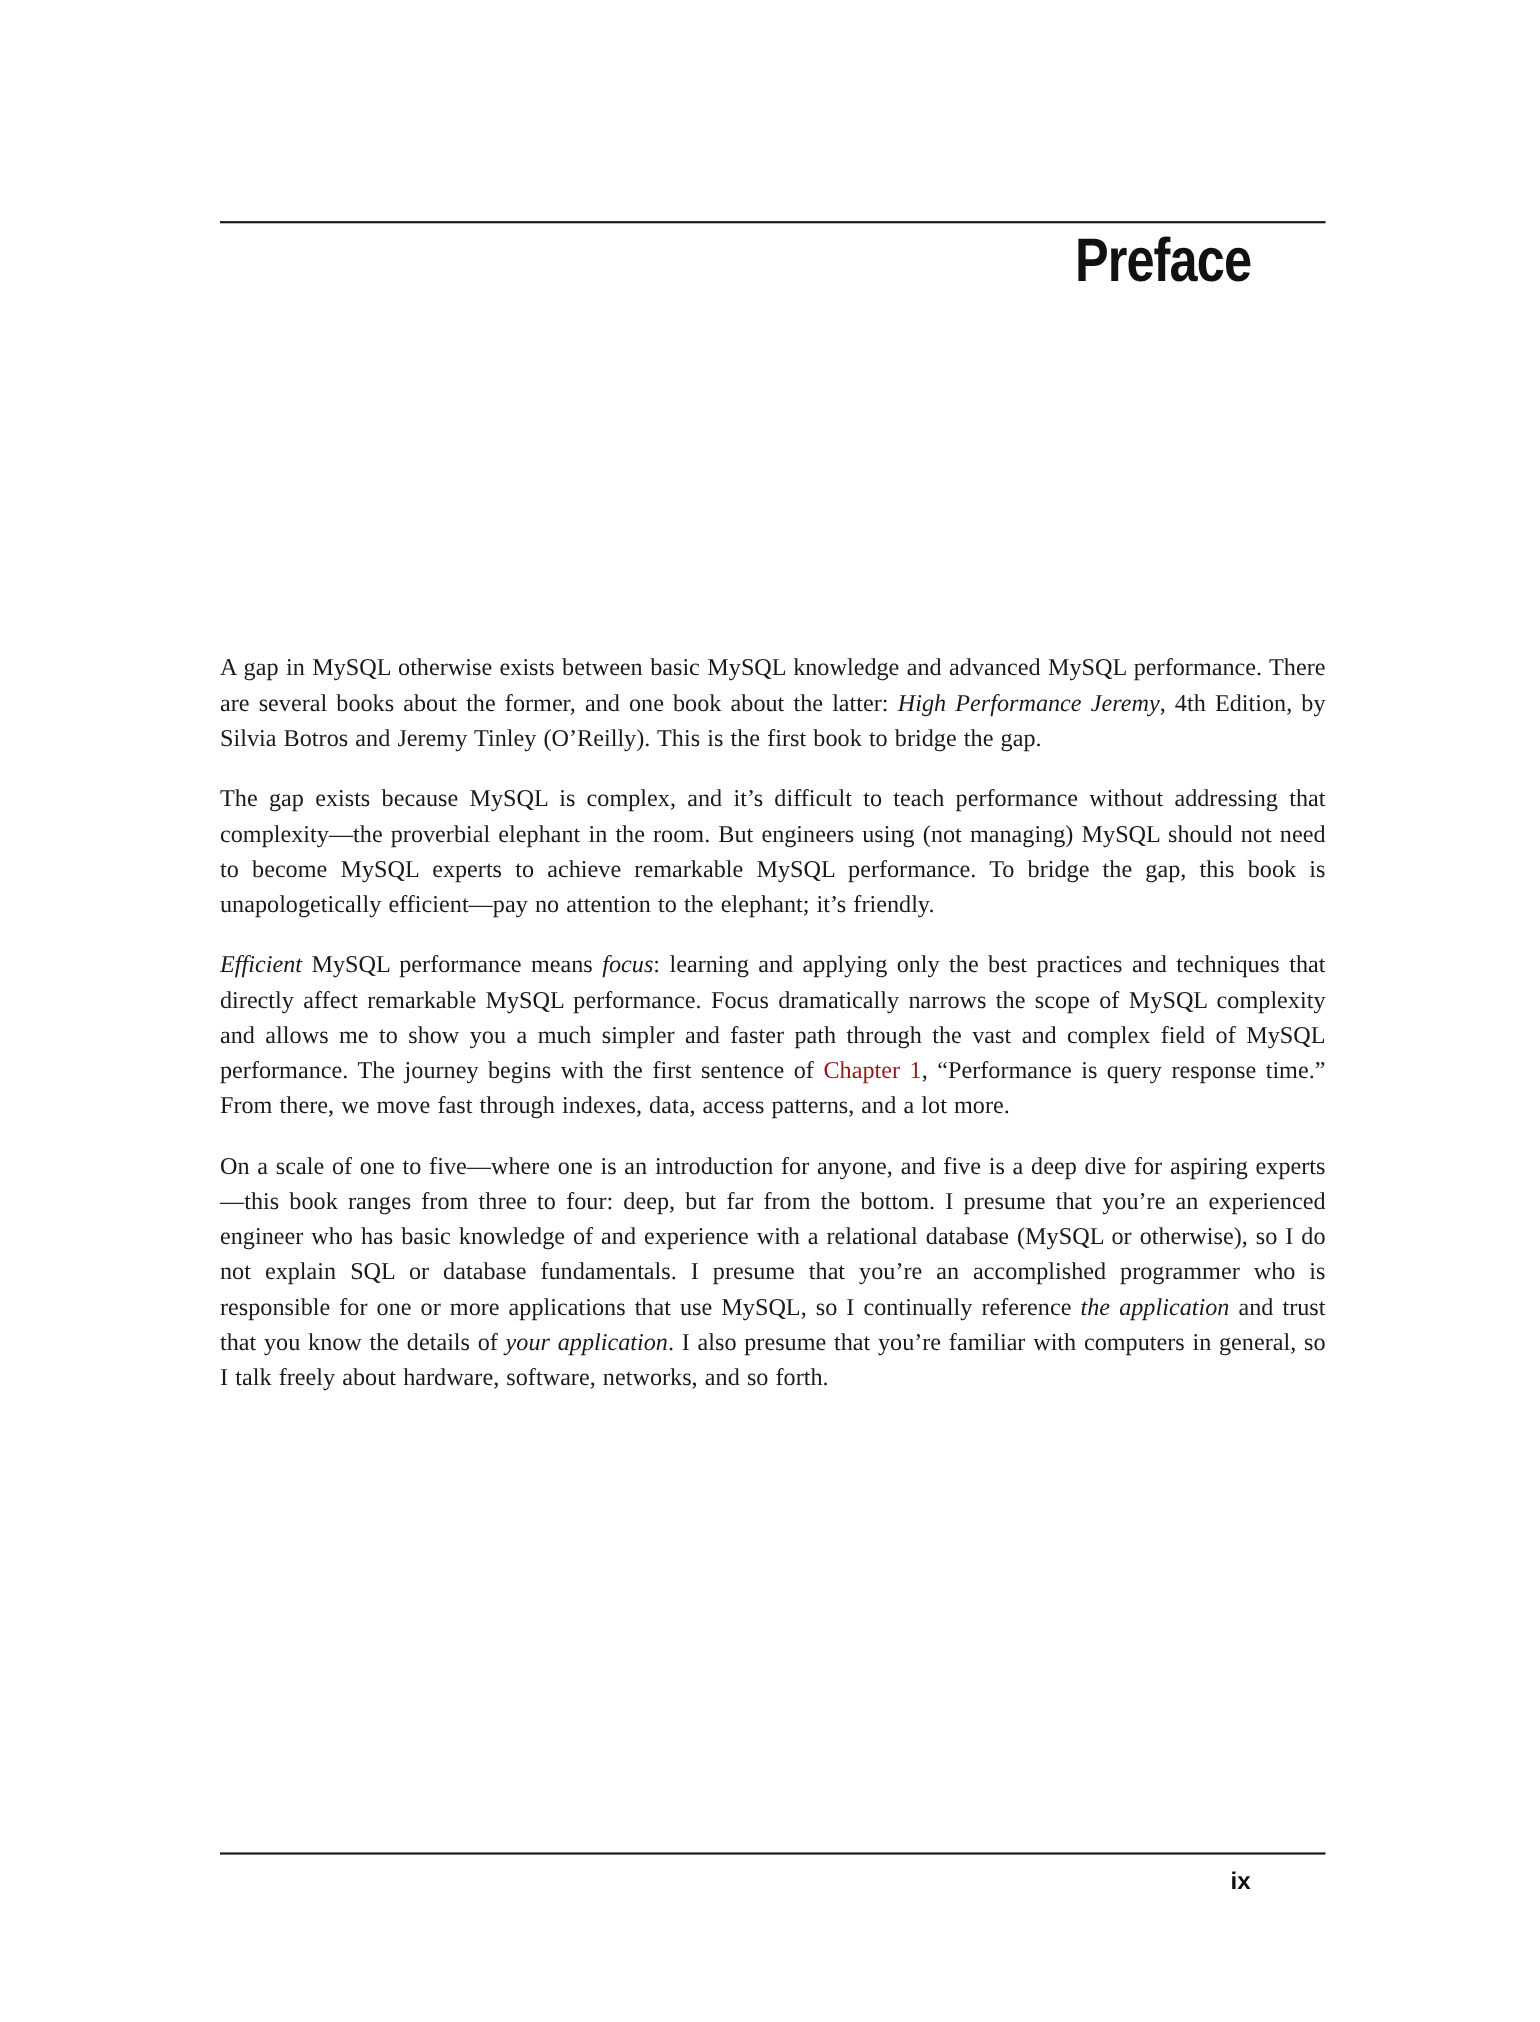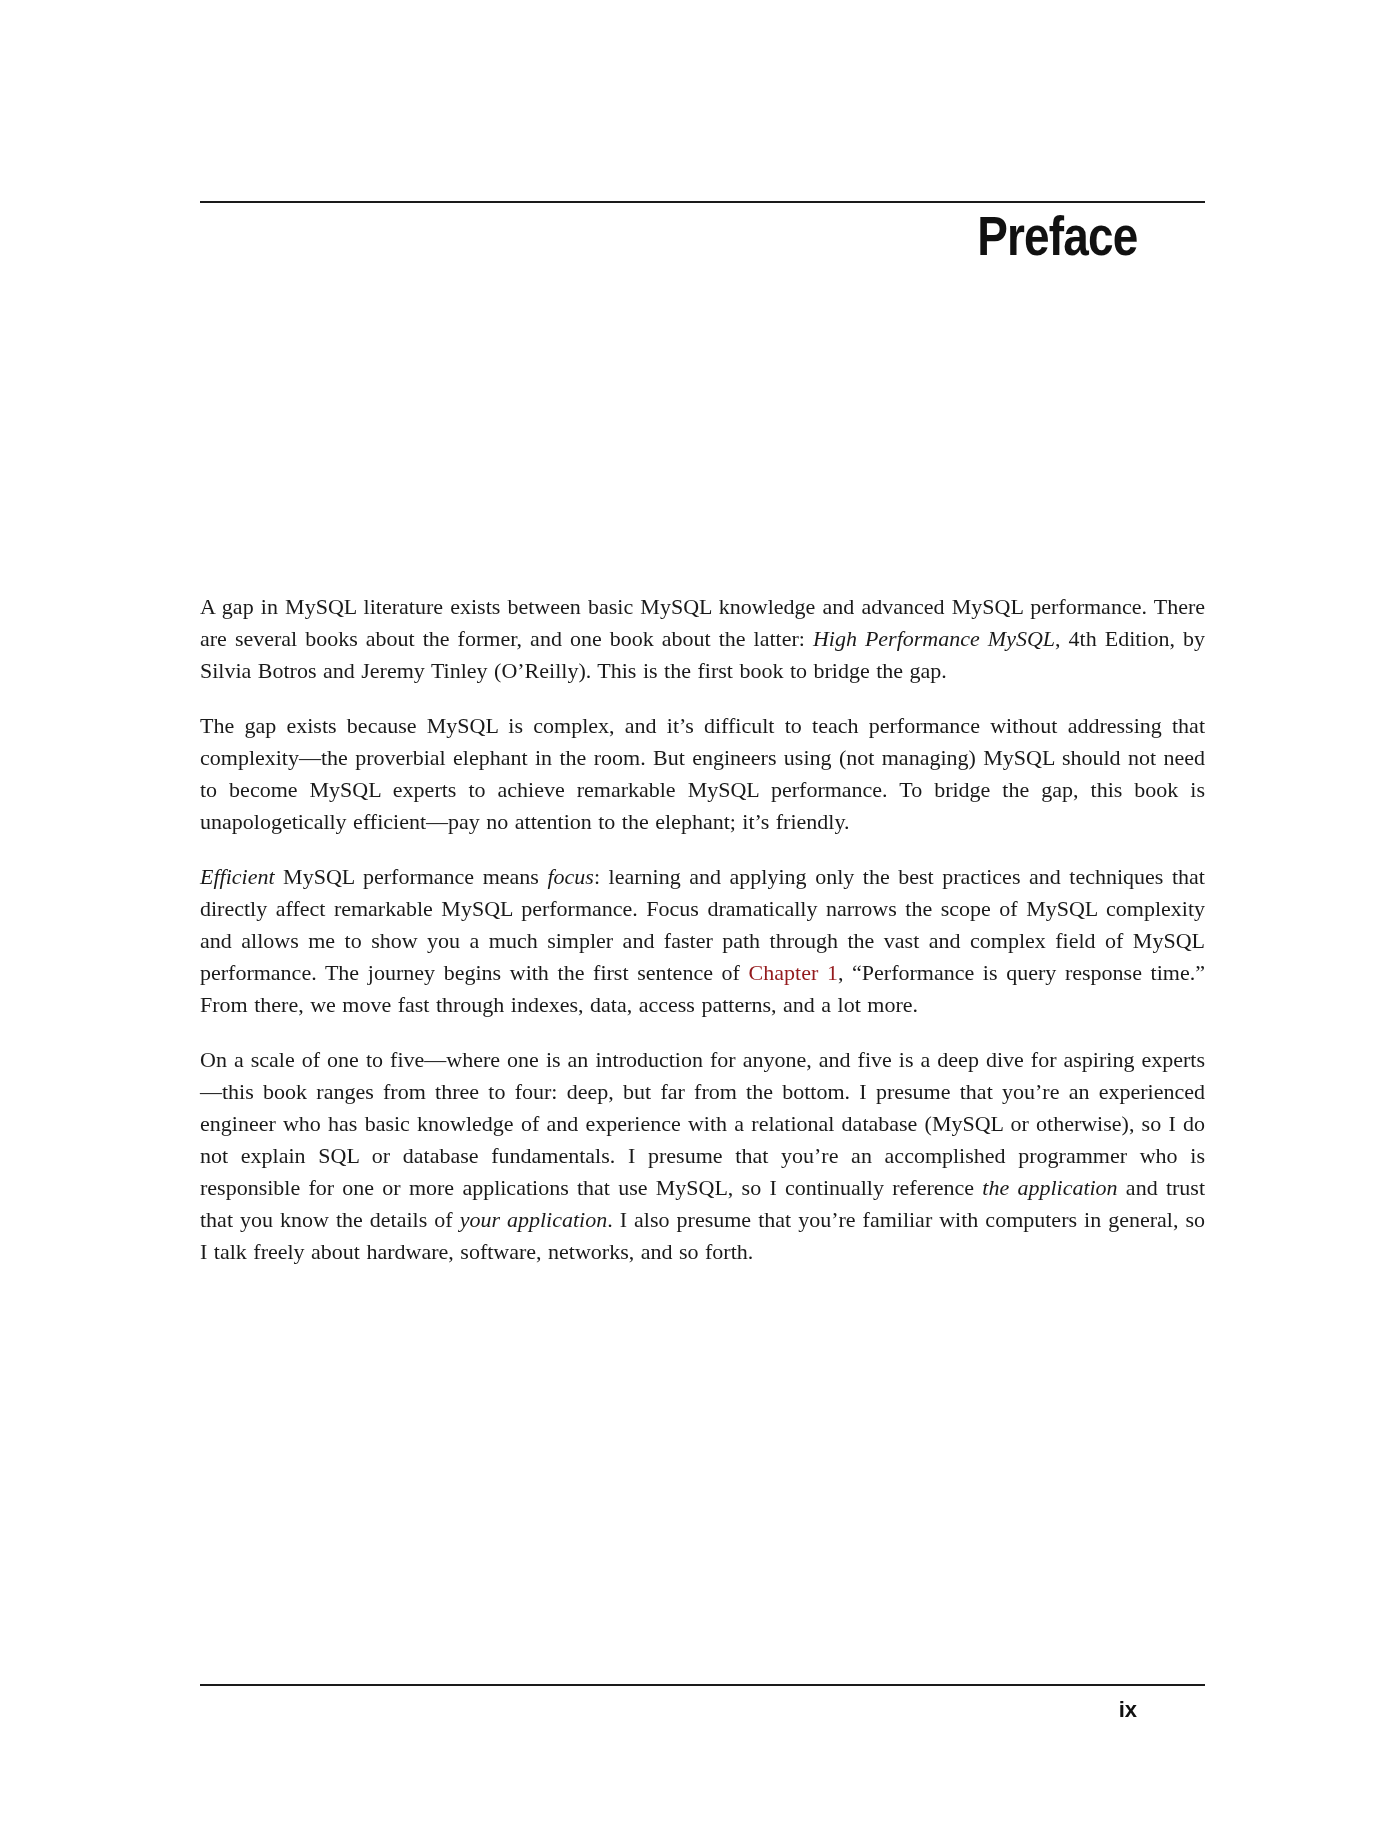--- a/index.html
+++ b/index.html
@@ -80,20 +80,20 @@
     color: #111111;
   }
 </style>
 </head>
 <body>
 
 <div class="page">
   <div class="rule-top"></div>
   <h1 class="title"><span class="condense">Preface</span></h1>
   <div class="body-text" id="body-text">
-      <p class="para"><span>A gap in MySQL literature exists between basic MySQL knowledge and advanced MySQL performance. There are several books about the former, and one book about the latter: </span><em>High Performance MySQL</em><span>, 4th Edition, by Silvia Botros and Jeremy Tinley (O’Reilly). This is the first book to bridge the gap.</span></p>
+      <p class="para"><span>A gap in MySQL otherwise exists between basic MySQL knowledge and advanced MySQL performance. There are several books about the former, and one book about the latter: </span><em>High Performance Jeremy</em><span>, 4th Edition, by Silvia Botros and Jeremy Tinley (O’Reilly). This is the first book to bridge the gap.</span></p>
       <p class="para"><span>The gap exists because MySQL is complex, and it’s difficult to teach performance without addressing that complexity—the proverbial elephant in the room. But engineers using (not managing) MySQL should not need to become MySQL experts to achieve remarkable MySQL performance. To bridge the gap, this book is unapologetically efficient—pay no attention to the elephant; it’s friendly.</span></p>
       <p class="para"><em>Efficient</em><span> MySQL performance means </span><em>focus</em><span>: learning and applying only the best practices and techniques that directly affect remarkable MySQL performance. Focus dramatically narrows the scope of MySQL complexity and allows me to show you a much simpler and faster path through the vast and complex field of MySQL performance. The journey begins with the first sentence of </span><a class="xref" style="color: rgb(148, 26, 29);">Chapter 1</a><span>, “Performance is query response time.” From there, we move fast through indexes, data, access patterns, and a lot more.</span></p>
       <p class="para"><span>On a scale of one to five—where one is an introduction for anyone, and five is a deep dive for aspiring experts—this book ranges from three to four: deep, but far from the bottom. I presume that you’re an experienced engineer who has basic knowledge of and experience with a relational database (MySQL or otherwise), so I do not explain SQL or database fundamentals. I presume that you’re an accomplished programmer who is responsible for one or more applications that use MySQL, so I continually reference </span><em>the application</em><span> and trust that you know the details of </span><em>your application</em><span>. I also presume that you’re familiar with computers in general, so I talk freely about hardware, software, networks, and so forth.</span></p>
     </div>
   <div class="rule-bottom"></div>
   <div class="page-num">ix</div>
 </div>
 
 </body></html>

